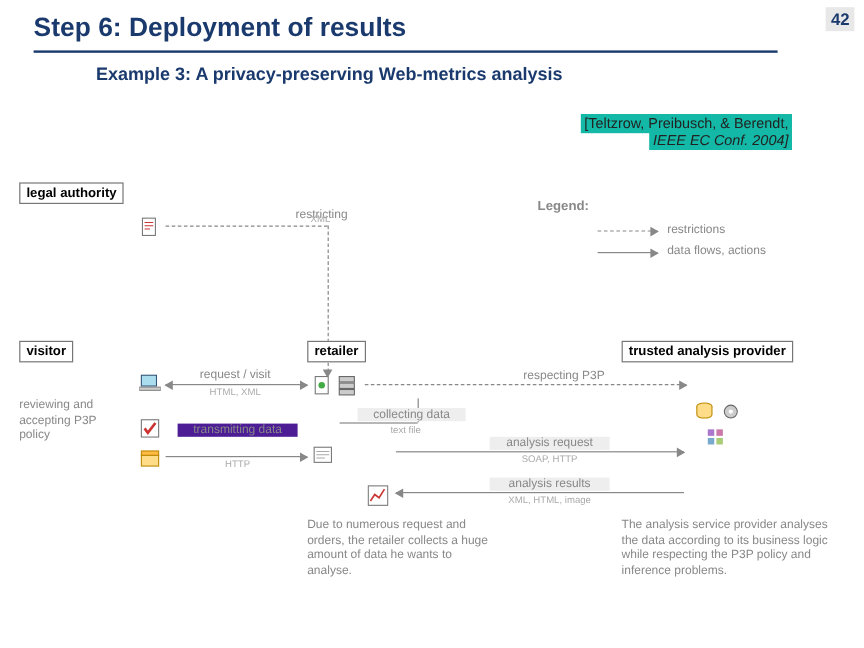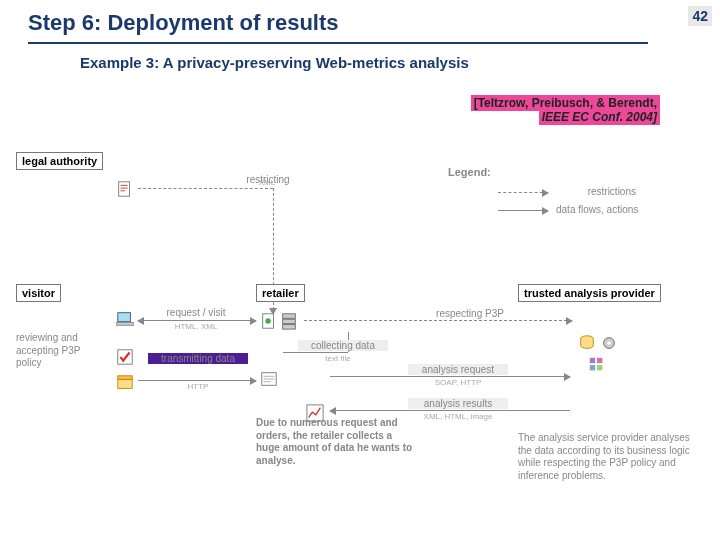--- a/index.html
+++ b/index.html
@@ -2,21 +2,21 @@
 <html><head>
 <meta charset="utf-8">
 <style>
   * { box-sizing: border-box; margin: 0; padding: 0; }
   body { width: 720px; height: 540px; font-family: Arial, Helvetica, sans-serif; background: #fff; position: relative; overflow: hidden; }
   .page-num { position: absolute; top: 6px; right: 8px; font-size: 14px; font-weight: bold; color: #1a3a6e; background:#e8e8e8; padding:2px 4px;}
   .title { position: absolute; top: 10px; left: 28px; font-size: 22px; font-weight: bold; color: #1a3a6e; }
   .title-line { position: absolute; top: 42px; left: 28px; width: 620px; height: 2px; background: #1a3a6e; }
   .subtitle { position: absolute; top: 54px; left: 80px; font-size: 15px; font-weight: bold; color: #1a3a6e; }
   .citation { position: absolute; top: 96px; right: 60px; font-size: 12px; text-align: right; color: #222; }
-  .citation .hl { background: #ec4899; padding: 1px 3px; font-weight: bold; }
+  .citation .hl { background: #14b8a6; padding: 1px 3px; }
   .citation .venue { font-style: italic; }
 
   .diagram { position: absolute; top: 152px; left: 8px; width: 704px; height: 370px; }
   .label-box { position: absolute; border: 1px solid #777; background: #fff; padding: 2px 5px; font-size: 11px; font-weight: bold; }
   .caption { position: absolute; font-size: 10px; color: #888; line-height: 1.25; width: 150px; }
   .flow-label { position: absolute; font-size: 10px; color: #888; text-align: center; }
   .sublabel { position:absolute; font-size:8px; color:#aaa; text-align:center; }
   .icon { position: absolute; width: 18px; height: 18px; }
   .icon svg { width: 100%; height: 100%; }
   .arrow { position: absolute; height: 1px; border-top: 1px solid #888; }
@@ -38,21 +38,21 @@
   <span class="hl">[Teltzrow, Preibusch, &amp; Berendt,</span><br>
   <span class="hl venue">IEEE EC Conf. 2004]</span>
 </div>
 
 <div class="diagram">
 
   <div class="legend-head" style="left:440px; top:14px;">Legend:</div>
   <div class="arrow dashed" style="left:490px; top:40px; width:50px;">
       <span class="ah-r"></span>
     </div>
-  <div class="flow-label" style="left:548px; top:34px; text-align:right; width:80px;">restrictions</div>
+  <div class="flow-label" style="left:548px; top:34px; text-align:left; width:80px;">restrictions</div>
   <div class="arrow" style="left:490px; top:58px; width:50px;">
       <span class="ah-r"></span>
     </div>
   <div class="flow-label" style="left:548px; top:52px; text-align:left; width:110px;">data flows, actions</div>
 
   <div class="label-box" style="left:8px; top:0;">legal authority</div>
   <div class="icon" style="left:108px; top:28px;">
     <svg viewBox="0 0 20 20">
         <rect x="3" y="2" width="12" height="16" fill="#fff" stroke="#777"></rect>
         <line x1="5" y1="6" x2="13" y2="6" stroke="#c33"></line>
@@ -109,21 +109,21 @@
         <line x1="4" y1="10" x2="16" y2="10" stroke="#aaa"></line>
         <line x1="4" y1="13" x2="12" y2="13" stroke="#aaa"></line>
       </svg>
   </div>
   <div class="icon" style="left:298px; top:252px;">
     <svg viewBox="0 0 20 20">
         <rect x="1" y="1" width="18" height="18" fill="#fff" stroke="#777"></rect>
         <polyline points="3,15 7,9 11,12 16,4" fill="none" stroke="#c33" stroke-width="1.5"></polyline>
       </svg>
   </div>
-  <div class="caption" style="left:248px; top:265px; width:160px;font-weight:bold;">Due to numerous request and orders, the retailer collects a huge amount of data he wants to analyse.</div>
+  <div class="caption" style="left:248px; top:280px; width:160px;">Due to numerous request and orders, the retailer collects a huge amount of data he wants to analyse.</div>
 
   <div class="arrow" style="left:130px; top:168px; width:118px;">
       <span class="ah-l"></span>
       <span class="ah-r"></span>
     </div>
   <div class="flow-label" style="left:148px; top:155px; width:80px;">request / visit</div>
   <div class="sublabel" style="left:158px; top:170px; width:60px;">HTML, XML</div>
 
   <div class="arrow" style="left:130px; top:228px; width:118px;">
       <span class="ah-r"></span>

